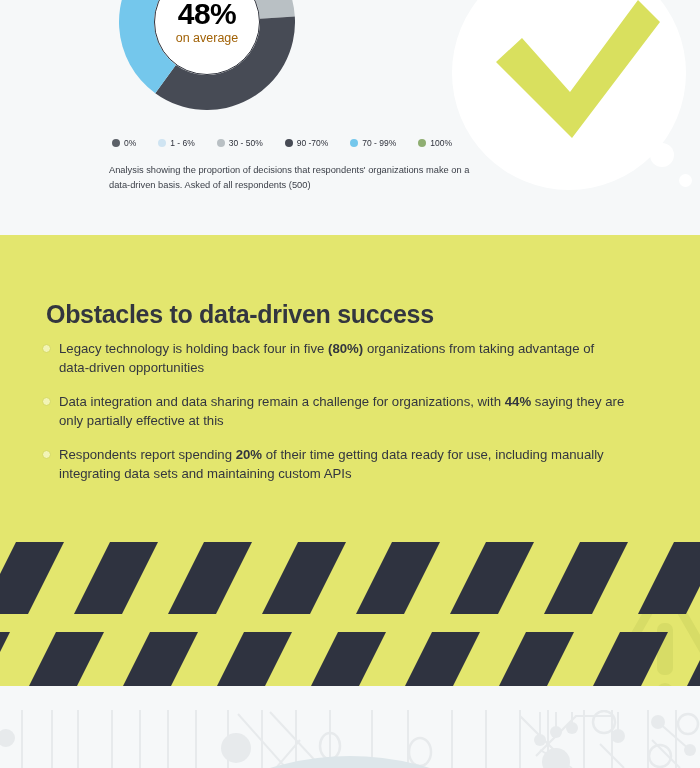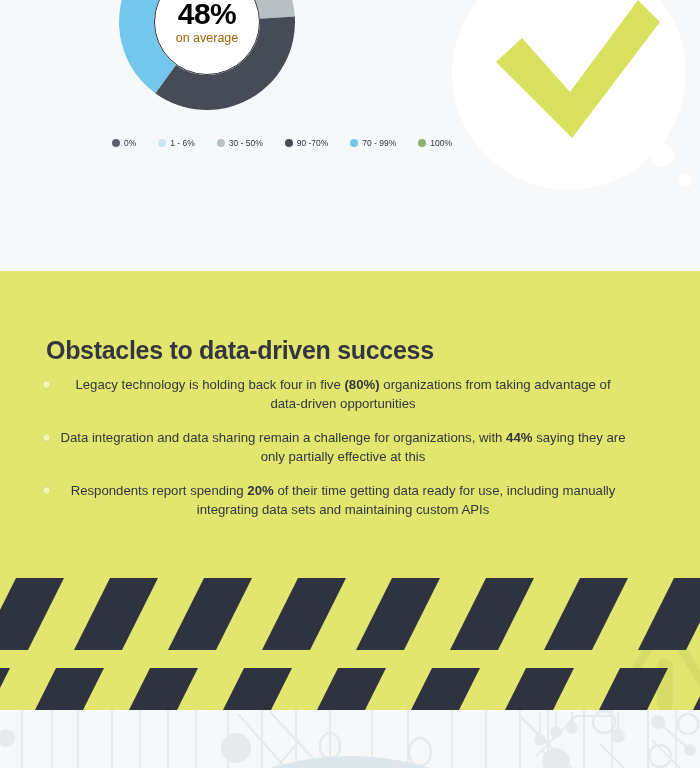--- a/index.html
+++ b/index.html
@@ -49,32 +49,32 @@
 
   
   #chart-caption{
     position:absolute; left:109px; top:163px; width:380px;
     font-size:9.3px; line-height:1.62; color:#3c4049;
   }
 
   
   #green-section{
     position:absolute; left:0; top:235px; width:700px; height:451px;
-    background:#e3e66e; overflow:hidden;margin-top:36px;
+    background:#e3e66e; overflow:hidden;
   }
 
   
   #warning-watermark{ position:absolute; left:585px; top:340px; width:160px; height:150px; opacity:1; }
 
   #obstacles-heading{
     position:absolute; left:46px; top:65px;
     font-size:25px; font-weight:700; color:#33363f; letter-spacing:-.3px;
   }
 
-  #obstacles-list{ position:absolute; left:42px; top:104px; width:585px;text-align:center; }
+  #obstacles-list{ position:absolute; left:42px; top:104px; width:585px; }
   .bullet-row{ position:relative; padding-left:17px; margin-bottom:14px; }
   .bullet-marker{
     position:absolute; left:0; top:5px; width:9px; height:9px; border-radius:50%;
     background:#f2f4b6; border:1.5px solid #d6da62;
   }
   .bullet-text{ font-size:13.2px; line-height:1.47; color:#33363f; }
   .bullet-text b{ font-weight:700; }
 
   
   #hazard-stripes{ position:absolute; left:0; top:275px; width:700px; height:200px; }
@@ -138,20 +138,21 @@
         <div class="legend-item">
           <span class="legend-swatch" style="background: rgb(116, 199, 236);"></span>
           <span class="legend-label">70 - 99%</span>
         </div>
         <div class="legend-item">
           <span class="legend-swatch" style="background: rgb(143, 174, 114);"></span>
           <span class="legend-label">100%</span>
         </div>
       </div>
 
+    <div id="chart-caption">Analysis showing the proportion of decisions that respondents' organizations make on a data-driven basis. Asked of all respondents (500)</div>
   </div>
 
   <div id="green-section">
 
     <svg id="warning-watermark" viewBox="0 0 160 150">
       <path d="M80 8 L156 140 L4 140 Z" fill="none" stroke="#d7dc66" stroke-width="9" stroke-linejoin="round"></path>
       <rect x="72" y="48" width="16" height="52" rx="7" fill="#d7dc66"></rect>
       <circle cx="80" cy="117" r="9" fill="#d7dc66"></circle>
     </svg>
 

